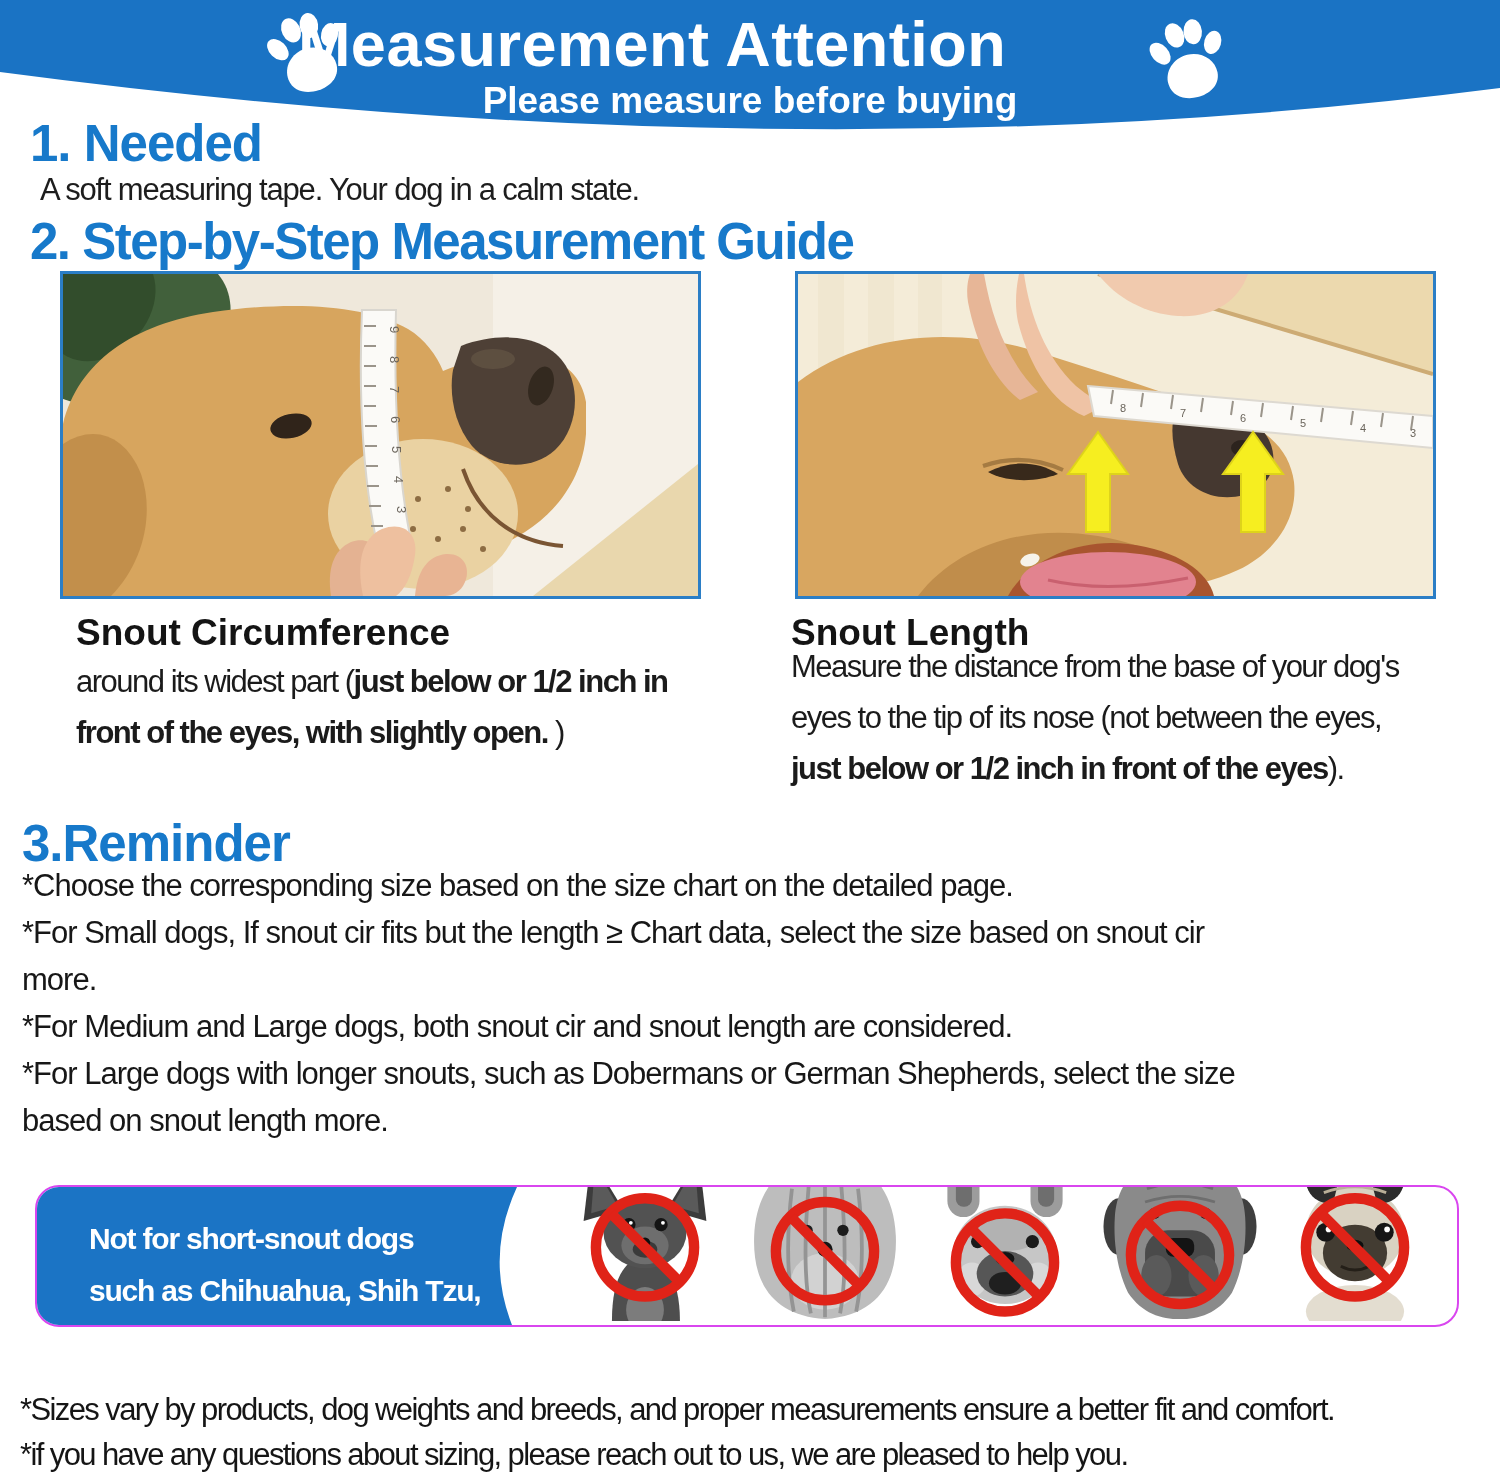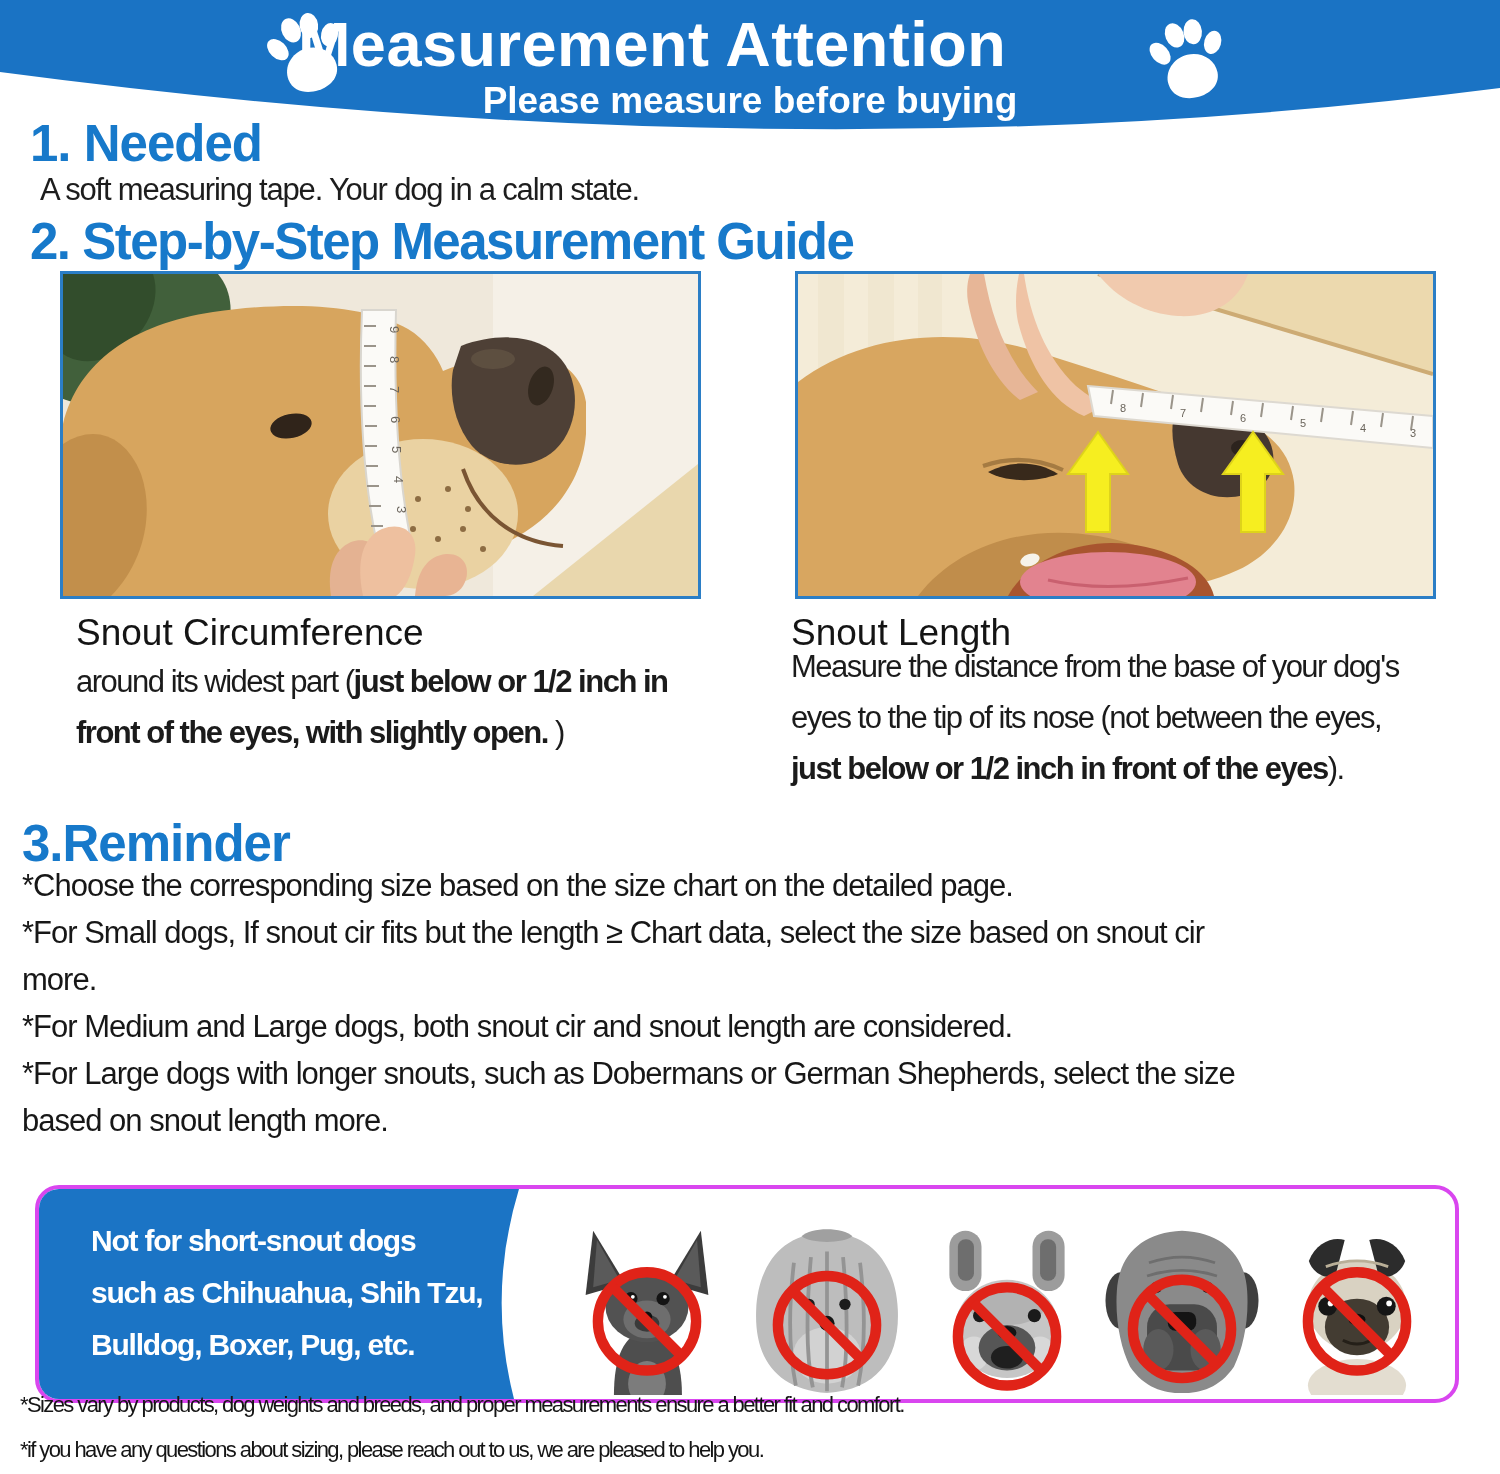--- a/index.html
+++ b/index.html
@@ -19,44 +19,44 @@
   .h-blue{position:absolute;font-weight:bold;color:#1779ca;font-size:51px;letter-spacing:-1px;white-space:nowrap;}
   #needed-heading{left:30px;top:114px;}
   #needed-body{position:absolute;left:30px;top:172px;font-size:31px;letter-spacing:-1.2px;color:#1d1d1d;white-space:nowrap;margin-left:10px;}
   #guide-heading{left:30px;top:212px;letter-spacing:-1.5px;}
 
   .photo{position:absolute;width:641px;height:328px;border:3px solid #2b7ec6;box-sizing:border-box;background:#efe8db;}
   #photo1{left:60px;top:271px;}
   #photo2{left:795px;top:271px;}
   .photo svg{display:block;width:100%;height:100%;}
 
-  .card-title{position:absolute;font-size:37px;font-weight:normal;color:#141414;white-space:nowrap;}
+  .card-title{position:absolute;font-size:37px;font-weight:bold;color:#141414;white-space:nowrap;}
   #card1-title{left:76px;top:612px;}
   #card2-title{left:791px;top:612px;}
   .card-desc{position:absolute;font-size:31px;color:#1b1b1b;letter-spacing:-1.5px;line-height:51px;}
   #card1-desc{left:76px;top:656px;}
   #card2-desc{left:791px;top:641px;}
   .card-desc div{white-space:nowrap;}
   .card-desc b{letter-spacing:-1.5px;}
 
   #reminder-heading{left:22px;top:814px;}
   .reminder{position:absolute;left:22px;top:862px;font-size:31px;color:#171717;
     letter-spacing:-1px;line-height:47px;}
   .reminder div{white-space:nowrap;}
 
-  .notfor-box{position:absolute;left:35px;top:1185px;width:1424px;height:218px;
-    background:#ffffff;border:4px solid #d946ef;border-radius:24px;overflow:hidden;box-sizing:border-box;}
+  .notfor-box{position:absolute;left:35px;top:1185px;width:1424px;height:142px;
+    background:#ffffff;border:2px solid #d946ef;border-radius:24px;overflow:hidden;box-sizing:border-box;}
   .notfor-blue{position:absolute;left:0;top:0;width:560px;height:100%;}
   .notfor-text{position:absolute;left:52px;top:26px;font-size:30px;font-weight:bold;color:#ffffff;
     letter-spacing:-1.2px;line-height:52px;}
   .notfor-text div{white-space:nowrap;}
   .dog{position:absolute;bottom:4px;width:180px;height:170px;}
   #dog-0{left:518px;} #dog-1{left:698px;} #dog-2{left:878px;} #dog-3{left:1053px;} #dog-4{left:1228px;}
 
-  .footer-line{position:absolute;left:20px;font-size:22px;color:#151515;letter-spacing:-1.6px;white-space:nowrap;}
+  .footer-line{position:absolute;left:20px;font-size:31px;color:#151515;letter-spacing:-1.6px;white-space:nowrap;}
   #footer-0{top:1392px;}
   #footer-1{top:1437px;}
 </style>
 </head>
 <body>
 
 <div class="page">
 
   <svg class="banner-svg" viewBox="0 0 1500 200" preserveAspectRatio="none">
     <path d="M0,0 H1500 V88 Q800,178 0,72 Z" fill="#1a73c4"></path>

